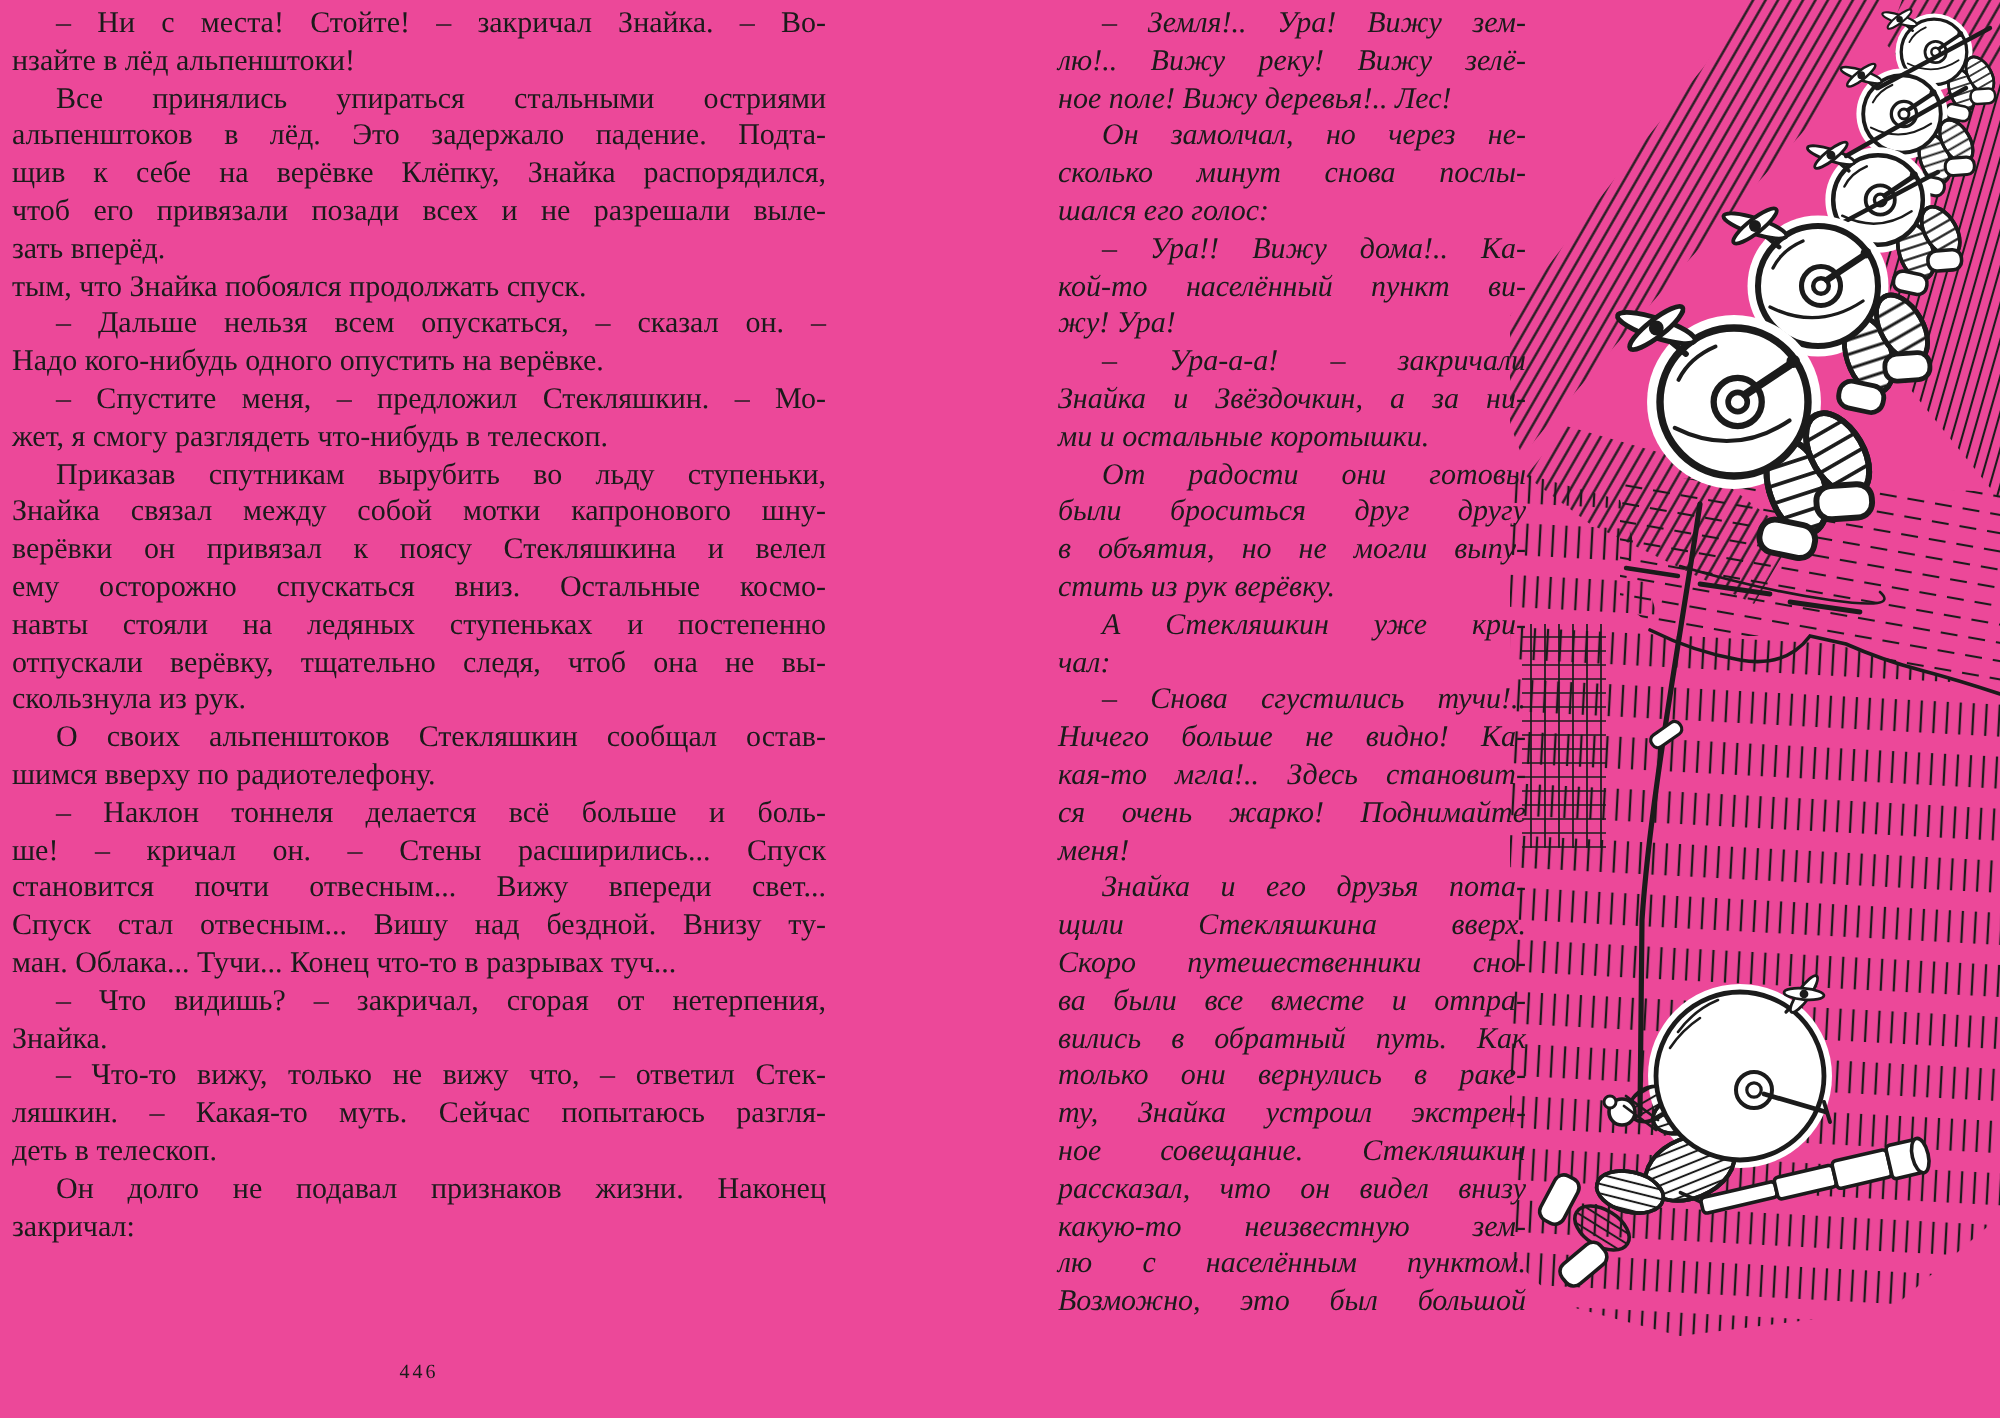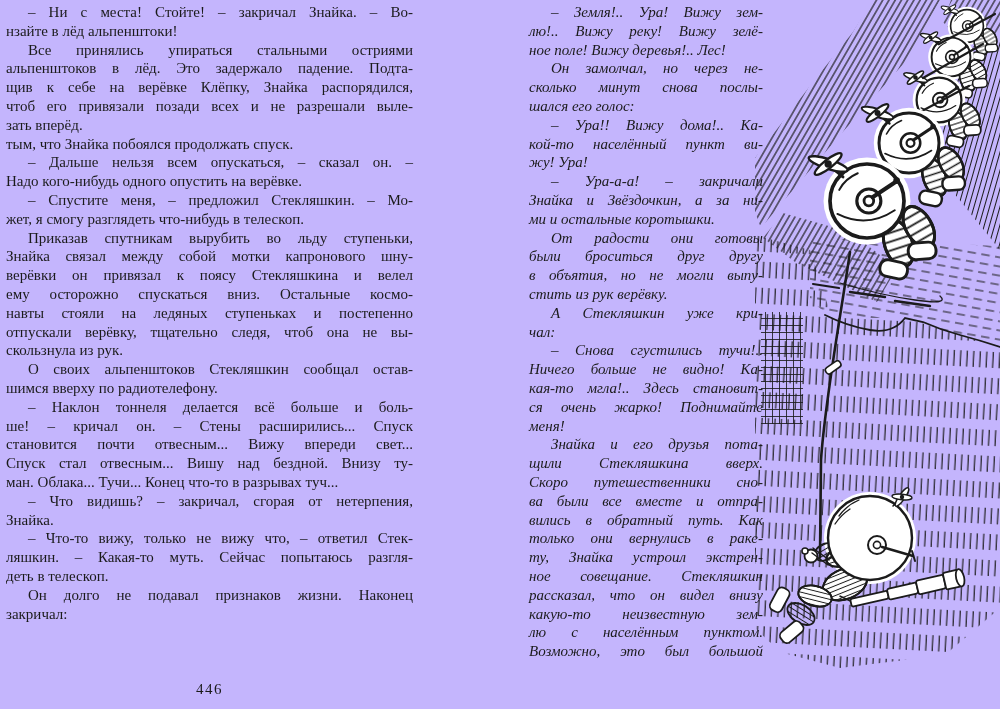--- a/index.html
+++ b/index.html
@@ -1,25 +1,25 @@
 <!DOCTYPE html>
 <html lang="ru"><head>
 <meta charset="utf-8">
 <style>
   html,body{margin:0;padding:0;background:#ffffff;}
-  .page{position:relative;width:1000px;height:709px;background:#c4b5fd;overflow:hidden;
+  .page{position:relative;width:1000px;height:709px;background:#ec4899;overflow:hidden;
         font-family:"Liberation Serif","DejaVu Serif",serif;color:#1b1b1b;}
   .col{position:absolute;top:3px;font-size:15px;line-height:18.8px;}
   .col-left{left:6px;width:407px;}
   .col-right{left:529px;width:234px;font-style:italic;}
   .tl{text-align:justify;text-align-last:left;min-height:18.8px;}
   .tl.just{text-align-last:justify;}
   .tl.ind{text-indent:22px;}
   .pagenum{position:absolute;left:6px;top:681px;width:407px;text-align:center;
-           font-size:15px;letter-spacing:1.5px;}
+           font-size:10px;letter-spacing:1.5px;}
   .illu{position:absolute;left:755px;top:0;}
 </style>
 </head>
 <body>
 
 <div class="page">
 
   <div class="col col-left">
       <div class="tl ind just">– Ни с места! Стойте! – закричал Знайка. – Во-</div>
       <div class="tl">нзайте в лёд альпенштоки!</div>

